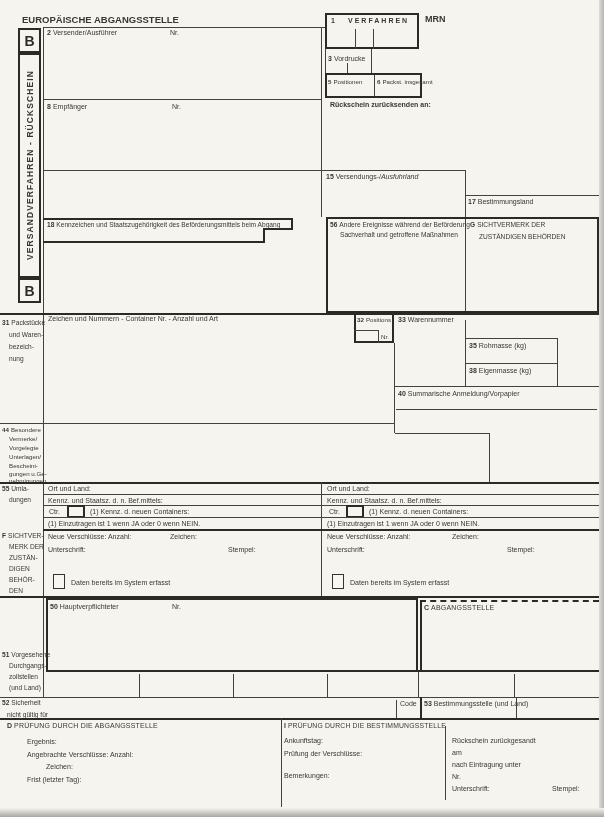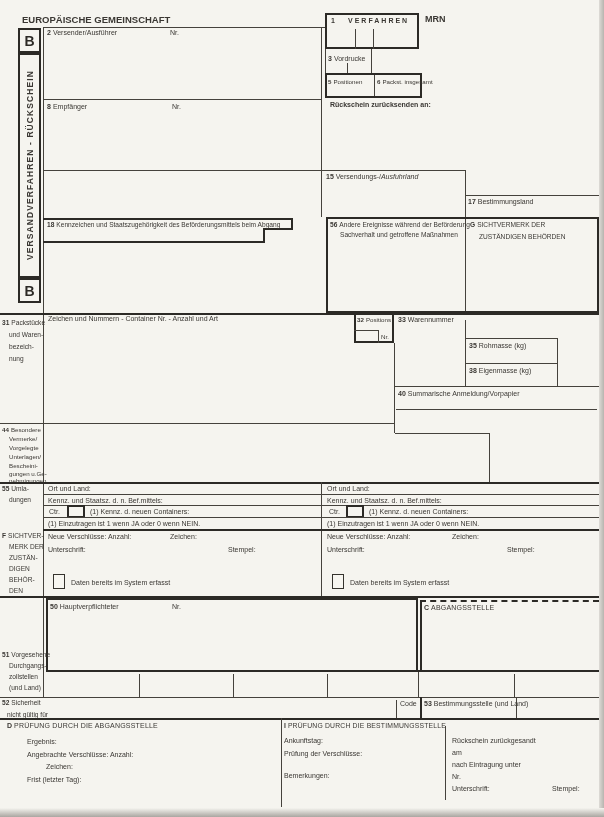--- a/index.html
+++ b/index.html
@@ -26,21 +26,21 @@
   .edge-r{position:absolute;right:0;top:0;width:5px;height:100%;
           background:linear-gradient(to right,#dedcd7,#b7b4af);}
   .edge-b{position:absolute;left:0;bottom:0;width:100%;height:9px;
           background:linear-gradient(to bottom,#f5f4ef,#a9a6a1);}
 </style>
 </head>
 <body>
 
 <div class="page">
 
-  <div class="t b" style="left:22px;top:16px;font-size:9.5px;">EUROPÄISCHE GEMEINSCHAFT</div>
+  <div class="t b" style="left:22px;top:16px;font-size:9.5px;">EUROPÄISCHE ABGANGSSTELLE</div>
   <div class="t b" style="left:425px;top:15px;font-size:9px;">MRN</div>
 
   <div class="box bbox" style="left:18px;top:28px;width:23px;height:25px;">B</div>
   <div class="box" style="left:18px;top:53px;width:23px;height:225px;"></div>
   <div class="vert" style="left:-83px;top:160px;width:226px;">VERSANDVERFAHREN - RÜCKSCHEIN</div>
   <div class="box bbox" style="left:18px;top:278px;width:23px;height:25px;">B</div>
 
   <div class="v" style="left:43px;top:27px;height:670px;"></div>
   <div class="h" style="left:43px;top:27px;width:282px;"></div>
   <div class="v" style="left:321px;top:27px;height:190px;"></div>

